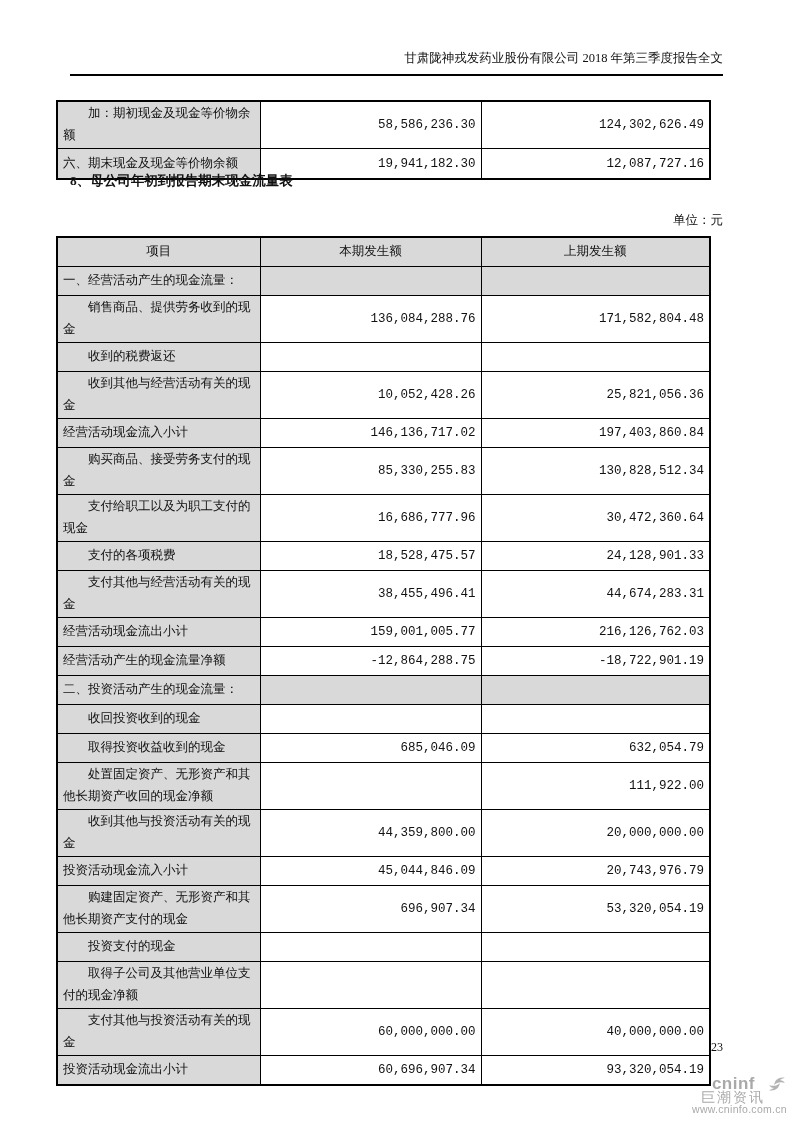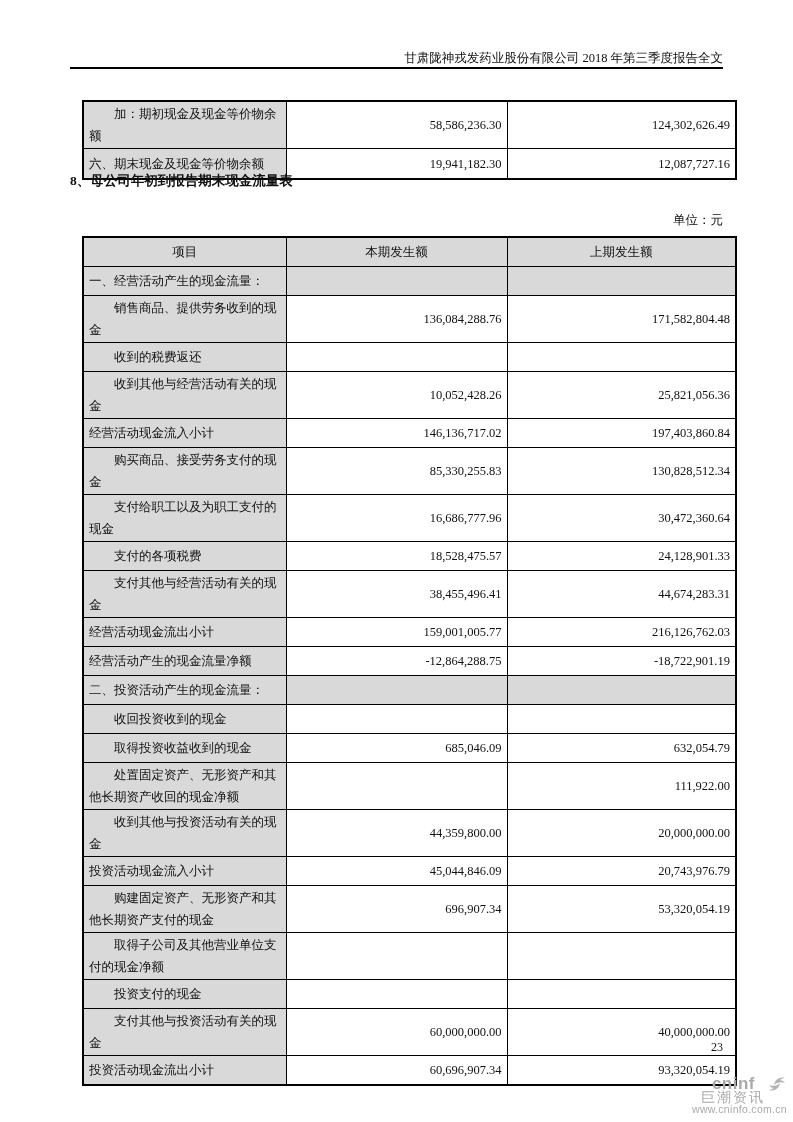--- a/index.html
+++ b/index.html
@@ -13,28 +13,29 @@
     width:793px;height:1122px;
     background:#ffffff;
     font-family:"Liberation Serif", serif;
     color:#111111;
     overflow:hidden;
   }
   
   .doc-header{
     position:absolute;left:70px;top:50px;width:653px;
     text-align:right;font-size:12.5px;line-height:16px;
-    padding-bottom:1px;border-bottom:2px solid var(--border);
+    padding-bottom:8px;border-bottom:2px solid var(--border);
   }
   
   .tbl{
-    position:absolute;left:82px;width:653px;
+    position:absolute;left:56px;width:653px;
     border-collapse:collapse;table-layout:fixed;
     font-size:12.5px;
     border:2px solid var(--border);
+    font-family:Liberation Mono, monospace;
   }
   .tbl col.col-item{width:203px;}
   .tbl col.col-cur{width:221px;}
   .tbl col.col-prev{width:229px;}
   .tbl th,.tbl td{
     border:1px solid var(--border);
     line-height:22px;
     padding:1px 5px;
     vertical-align:middle;
     word-break:break-all;
@@ -213,26 +214,26 @@
           <td class="c-label">投资活动现金流入小计</td>
           <td class="c-val">45,044,846.09</td>
           <td class="c-val">20,743,976.79</td>
         </tr>
         <tr>
           <td class="c-label ind">购建固定资产、无形资产和其他长期资产支付的现金</td>
           <td class="c-val">696,907.34</td>
           <td class="c-val">53,320,054.19</td>
         </tr>
         <tr>
+          <td class="c-label ind">投资支付的现金</td>
+          <td class="c-val"></td>
+          <td class="c-val"></td>
+        </tr>
+        <tr>
           <td class="c-label ind">取得子公司及其他营业单位支付的现金净额</td>
-          <td class="c-val"></td>
-          <td class="c-val"></td>
-        </tr>
-        <tr>
-          <td class="c-label ind">投资支付的现金</td>
           <td class="c-val"></td>
           <td class="c-val"></td>
         </tr>
         <tr>
           <td class="c-label ind">支付其他与投资活动有关的现金</td>
           <td class="c-val">60,000,000.00</td>
           <td class="c-val">40,000,000.00</td>
         </tr>
         <tr>
           <td class="c-label">投资活动现金流出小计</td>

